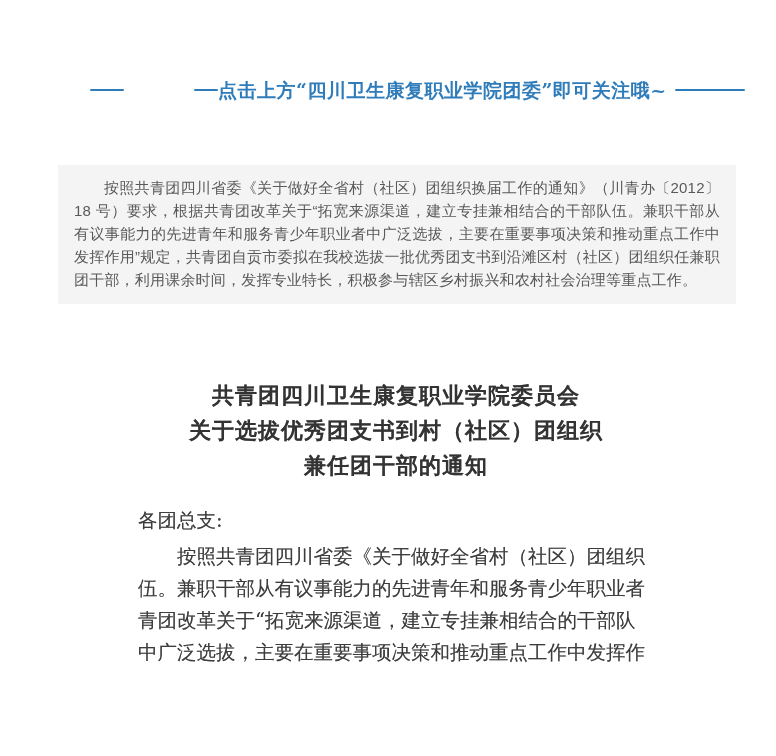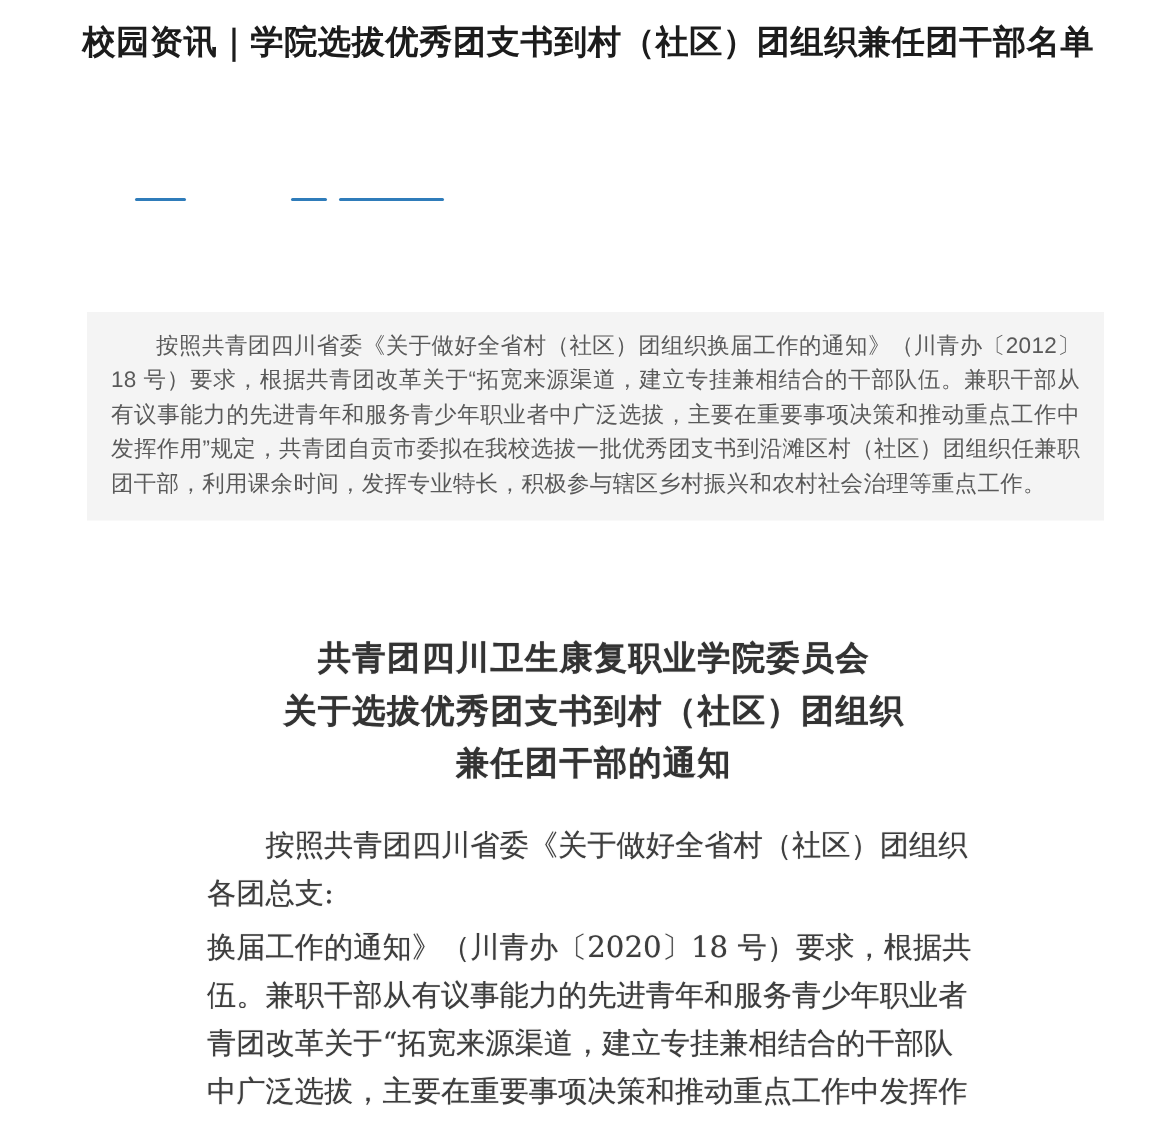--- a/index.html
+++ b/index.html
@@ -74,42 +74,41 @@
   }
   .sline{white-space:nowrap;}
   .sline.salutation{margin-bottom:4px;}
   .sline.indent{text-indent:2em;}
 </style>
 </head>
 <body>
 
 <div class="page">
 
-  <h1 class="title">校园资讯｜学院选拔优秀团支书到村（社区）团组织兼任团干部名单</h1>
 
 
   <div class="banner">
     <span class="bline short"></span>
     <span class="bline lead"></span>
+    <span class="btext">点击上方“四川卫生康复职业学院团委”即可关注哦~</span>
     <span class="bline trail"></span>
   </div>
 
   <div class="summary">
     <p>按照共青团四川省委《关于做好全省村（社区）团组织换届工作的通知》（川青办〔2012〕18 号）要求，根据共青团改革关于“拓宽来源渠道，建立专挂兼相结合的干部队伍。兼职干部从有议事能力的先进青年和服务青少年职业者中广泛选拔，主要在重要事项决策和推动重点工作中发挥作用”规定，共青团自贡市委拟在我校选拔一批优秀团支书到沿滩区村（社区）团组织任兼职团干部，利用课余时间，发挥专业特长，积极参与辖区乡村振兴和农村社会治理等重点工作。</p>
   </div>
 
   <div class="scan">
     <div class="scan-title">
       <div>共青团四川卫生康复职业学院委员会</div>
       <div>关于选拔优秀团支书到村（社区）团组织</div>
       <div>兼任团干部的通知</div>
     </div>
     <div class="scan-body">
+      <div class="sline salutation">各团总支:</div>
       <div class="sline indent">按照共青团四川省委《关于做好全省村（社区）团组织</div>
-      <div class="sline salutation">各团总支:</div>
-      <div class="sline">换届工作的通知》（川青办〔2020〕18 号）要求，根据共</div>
       <div class="sline">伍。兼职干部从有议事能力的先进青年和服务青少年职业者</div>
       <div class="sline">青团改革关于“拓宽来源渠道，建立专挂兼相结合的干部队</div>
       <div class="sline">中广泛选拔，主要在重要事项决策和推动重点工作中发挥作</div>
     </div>
   </div>
 
 </div>
 
 </body></html>

